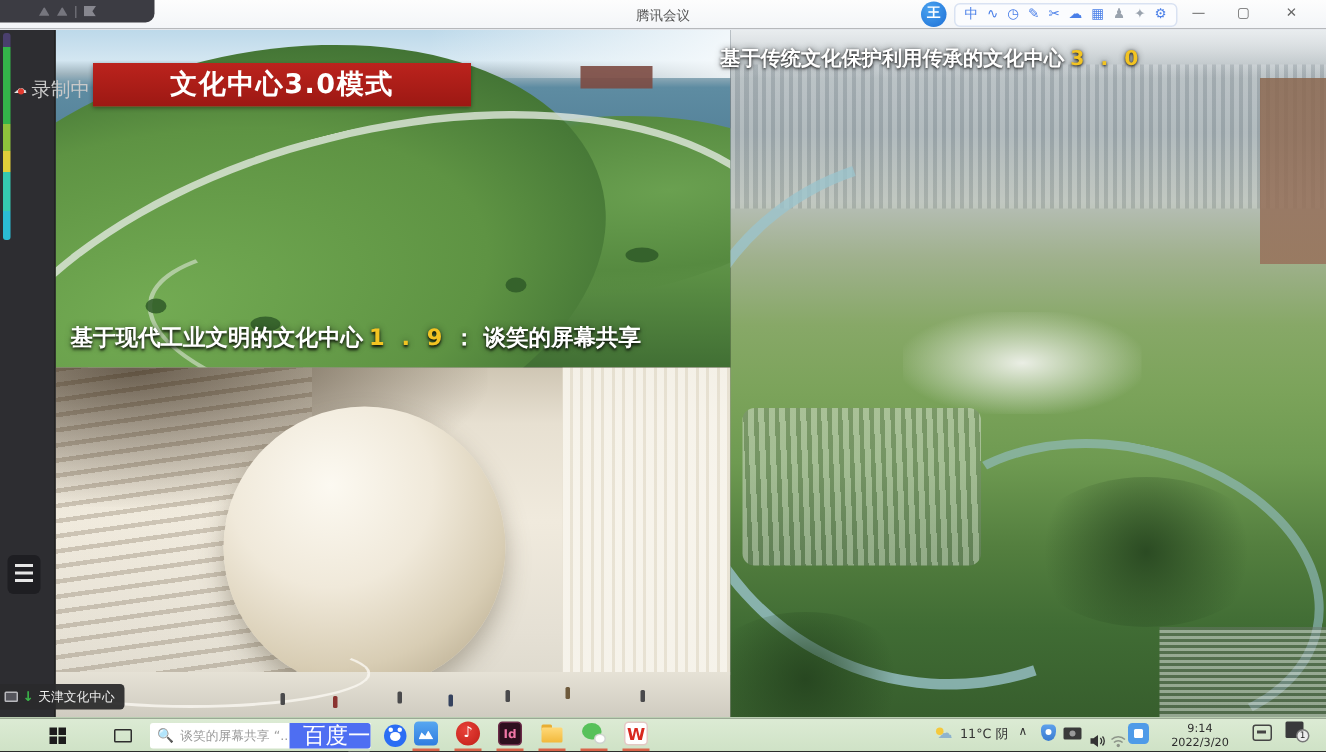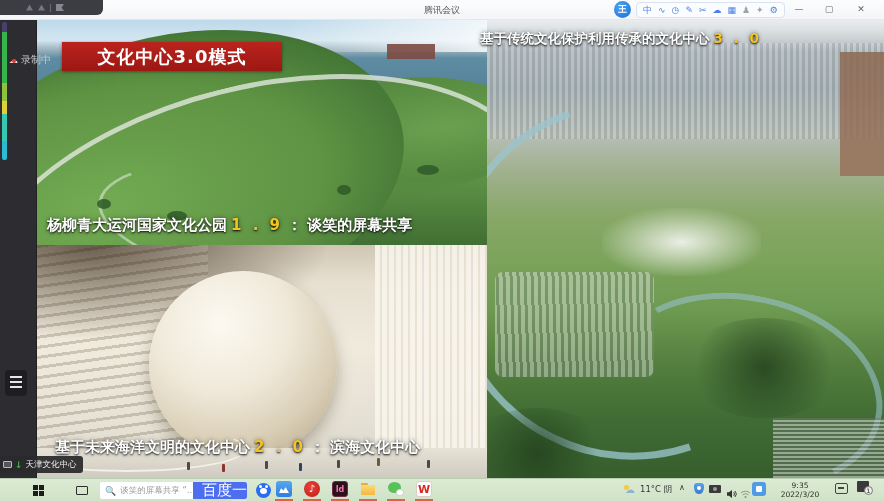--- a/index.html
+++ b/index.html
@@ -57,37 +57,37 @@
   .p3-city1 { left:0; top:5%; width:100%; height:21%; background:repeating-linear-gradient(90deg,rgba(255,255,255,.28) 0 3px,rgba(88,98,106,.28) 3px 6px); opacity:.55; }
   .p3-brown { right:0; top:7%; width:11%; height:27%; background:linear-gradient(#8b6850,#98715b); opacity:.85; }
   .p3-cluster { left:29%; top:41%; width:40%; height:15%; background:radial-gradient(ellipse,rgba(240,242,236,.95),rgba(240,242,236,0) 75%); }
   .p3-city2 { left:2%; top:55%; width:40%; height:23%; border-radius:8px; background:repeating-linear-gradient(88deg,rgba(232,234,232,.55) 0 4px,rgba(128,138,132,.45) 4px 7px); opacity:.8; }
   .p3-river { left:-10%; top:18%; width:92%; height:78%; border:7px solid rgba(156,196,206,.78); border-top-color:transparent; border-right-color:transparent; border-radius:50%; transform:rotate(26deg); }
   .p3-river2 { left:30%; top:60%; width:70%; height:42%; border:6px solid rgba(150,192,202,.6); border-bottom-color:transparent; border-left-color:transparent; border-radius:50%; transform:rotate(12deg); }
   .p3-rows { right:0; bottom:0; width:28%; height:13%; background:repeating-linear-gradient(0deg,rgba(202,208,202,.75) 0 2px,rgba(108,118,108,.55) 2px 4px); opacity:.85; }
   .p3-darktree { border-radius:50%; background:radial-gradient(circle,rgba(36,66,30,.85),rgba(36,66,30,0) 72%); }
 
   
-  .banner { position:absolute; left:62px; top:22px; width:220px; height:29px; background:linear-gradient(#bb231d,#9c1813); color:#fff; font-weight:bold; font-size:18px; text-align:center; line-height:29px; letter-spacing:1px; box-shadow:0 1px 3px rgba(0,0,0,.4); }
+  .banner { position:absolute; left:62px; top:22px; width:252px; height:29px; background:linear-gradient(#bb231d,#9c1813); color:#fff; font-weight:bold; font-size:18px; text-align:center; line-height:29px; letter-spacing:1px; box-shadow:0 1px 3px rgba(0,0,0,.4); }
   .cap { position:absolute; color:#fff; font-weight:bold; text-shadow:0 1px 2px rgba(0,0,0,.9),0 0 5px rgba(0,0,0,.45); white-space:nowrap; }
   #cap1 { left:47px; top:196px; font-size:15px; }
   #cap2 { left:55px; top:418px; font-size:15px; }
   #cap3 { left:480px; top:10px; font-size:13.5px; }
   #cap3b { left:494px; top:28px; font-size:18px; font-family:"DejaVu Serif","Liberation Serif",serif; letter-spacing:2px; }
   .ver { color:#f3c422; letter-spacing:3px; margin:0 4px; }
 
   
   #leftpanel { position:absolute; left:0; top:0; width:37px; height:458px; background:#2d2d31; border-right:1px solid #222; }
   .leftedge { position:absolute; left:0; top:0; width:8px; height:458px; background:#1b1b1d; }
   .meter { position:absolute; left:2px; top:2px; width:5px; height:138px; border-radius:2px;
     background:linear-gradient(180deg,#4a3f6e 0 7%,#34b44a 7% 44%,#8fc23c 44% 57%,#e0cf3a 57% 67%,#35c9b0 67% 86%,#2bbcd4 86% 100%); }
   .recbox { position:absolute; left:9px; top:32px; width:70px; height:15px; display:flex; align-items:center; gap:3px; }
   .recbox .cloud { font-size:9px; color:#e3e3e3; position:relative; }
   .recbox .dot { position:absolute; left:3px; top:4px; width:4px; height:4px; border-radius:50%; background:#e23b30; }
-  .recbox .lbl { font-size:10px; color:#c9c9c9; white-space:nowrap; }
+  .recbox .lbl { font-size:13px; color:#c9c9c9; white-space:nowrap; }
   .listbtn { position:absolute; left:5px; top:350px; width:22px; height:26px; background:#1e1e22; border-radius:4px; }
   .listbtn i { position:absolute; left:5px; width:12px; height:2px; background:#e6e6e6; }
 
   
   .sharepill { position:absolute; left:0px; top:436px; height:17px; display:flex; align-items:center; gap:3px; padding:0 6px 0 3px; background:rgba(42,42,44,.94); border-radius:0 3px 3px 0; }
   .sharepill .mon { width:9px; height:7px; border:1px solid #b9b9bd; border-radius:1px; background:#55555c; }
   .sharepill .arr { color:#3bb54a; font-size:9px; font-weight:bold; }
   .sharepill .txt { color:#ededed; font-size:8.5px; white-space:nowrap; }
 
   
@@ -206,24 +206,21 @@
       <div class="abs p3-city2"></div>
       <div class="abs p3-river"></div>
       <div class="abs p3-river2"></div>
       <div class="abs p3-rows"></div>
       <div class="abs p3-darktree" style="left:-20px;bottom:-20px;width:140px;height:90px"></div>
       <div class="abs p3-darktree" style="right:40px;bottom:60px;width:160px;height:100px"></div>
     </div>
 
     <div class="banner">文化中心3.0模式</div>
     <div class="cap" id="cap1">
-      <span>杨柳青大运河国家文化公园</span><span class="ver">1 . 9</span><span>：  谈笑的屏幕共享</span>
-    </div>
-    <div class="cap" id="cap2">
-      <span>基于未来海洋文明的文化中心</span><span class="ver">2 . 0</span><span>：  滨海文化中心</span>
+      <span>基于现代工业文明的文化中心</span><span class="ver">1 . 9</span><span>：  谈笑的屏幕共享</span>
     </div>
     <div class="cap" id="cap3">
       <span>基于传统文化保护利用传承的文化中心</span><span class="ver">3 . 0</span>
     </div>
 
     <div class="leftedge"></div>
     <div id="leftpanel"></div>
     <div class="meter"></div>
     <div class="recbox">
       <span class="cloud">☁<i class="dot"></i></span>
@@ -303,21 +300,21 @@
   <span class="tray-net">
     <svg width="11" height="10" viewBox="0 0 11 10">
         <path d="M1 4a6.5 6.5 0 019 0M2.6 6a4 4 0 015.8 0" stroke="#555" stroke-width="1" fill="none"></path>
         <circle cx="5.5" cy="8" r="1.1" fill="#555"></circle>
       </svg>
   </span>
   <span class="tray-ime">
       <i></i>
     </span>
   <div class="clockbox">
-    <div>9:35</div>
+    <div>9:14</div>
     <div>2022/3/20</div>
   </div>
   <div class="actionctr">
       <i></i>
     </div>
   <div class="notif1">
     <span class="badge">1</span>
   </div>
 
 </div>

